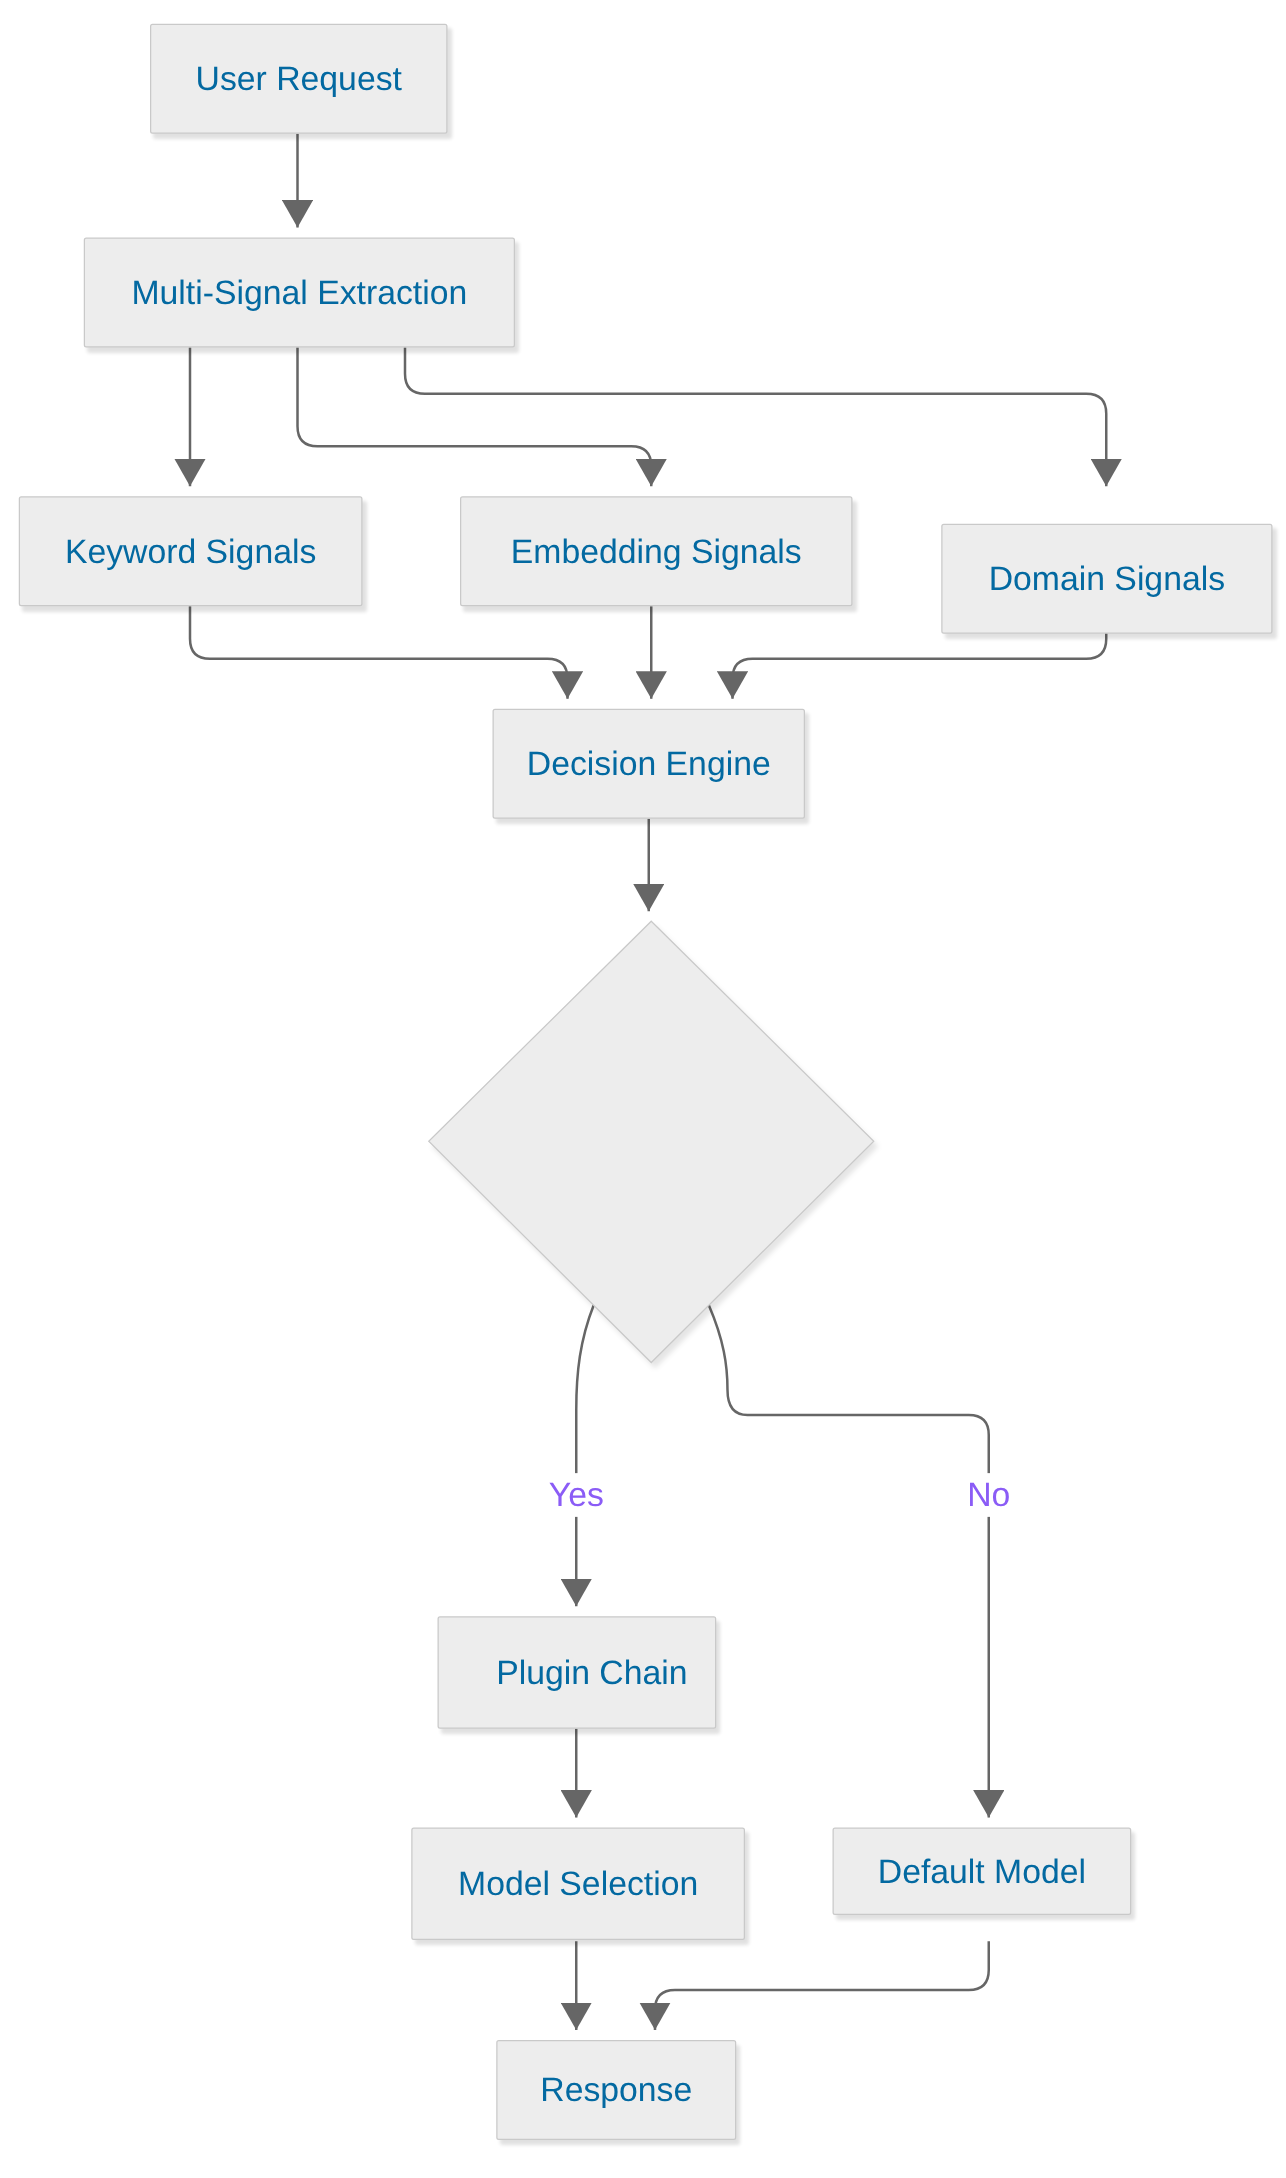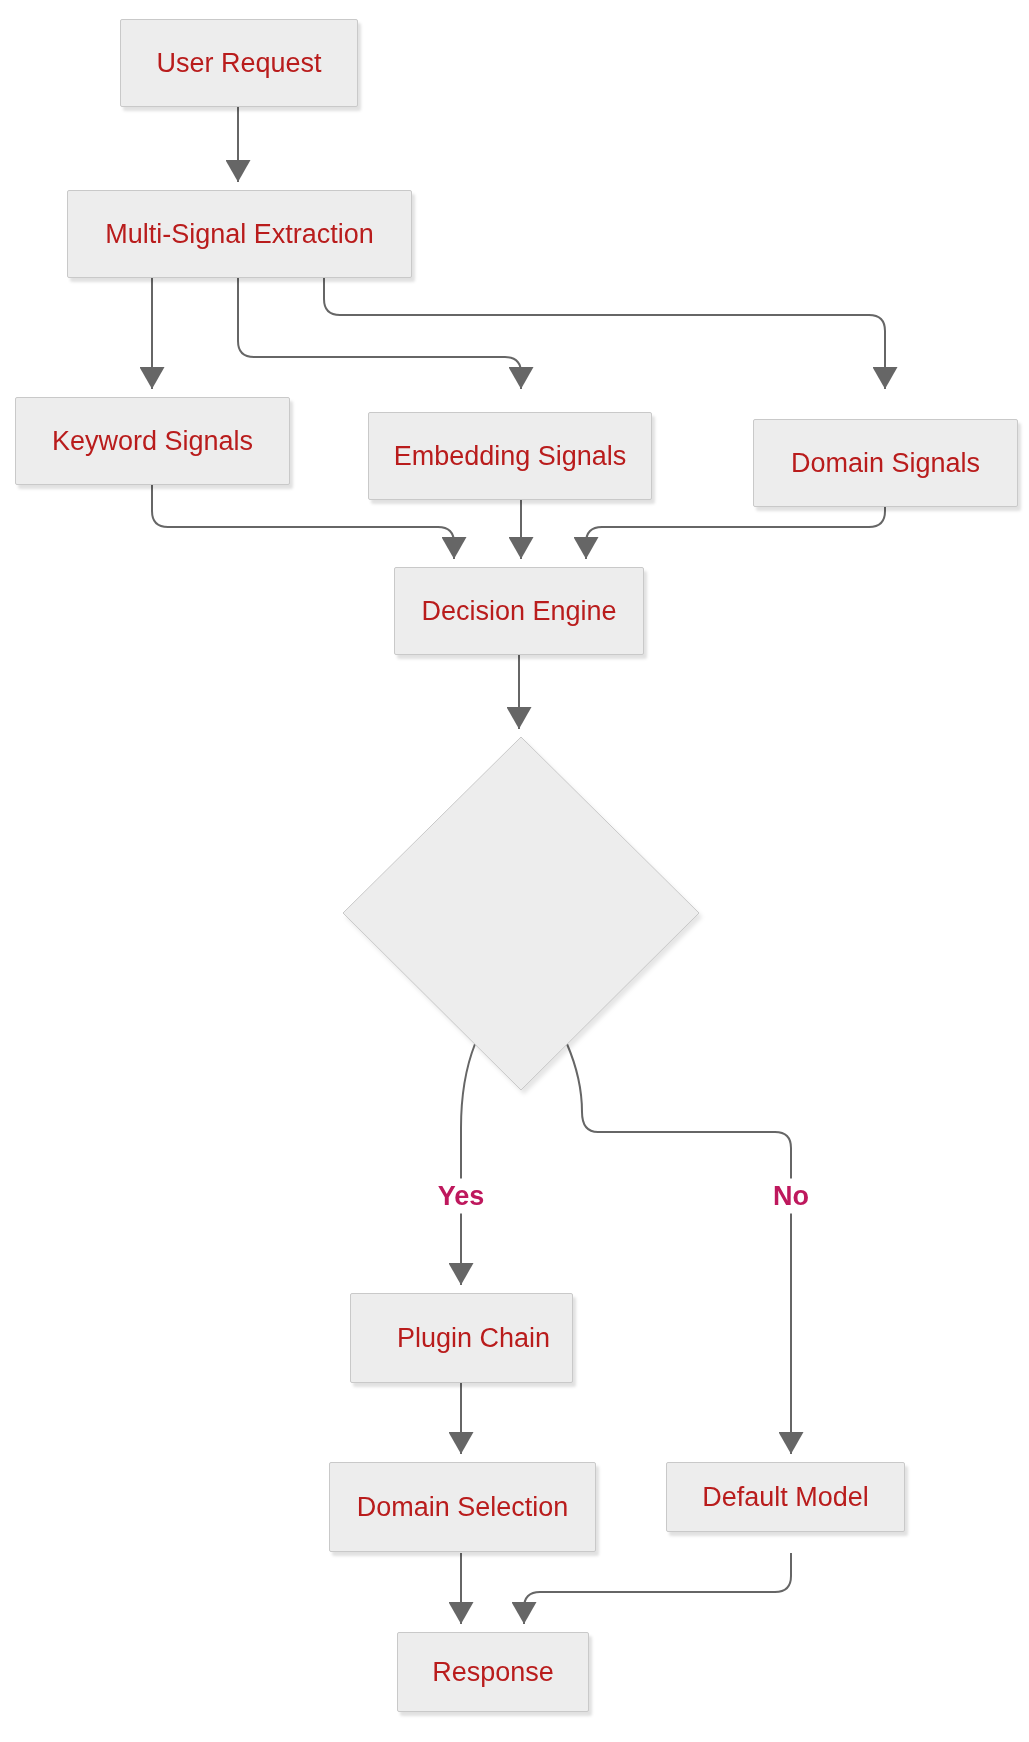--- a/index.html
+++ b/index.html
@@ -31,21 +31,21 @@
     position: absolute;
     box-sizing: border-box;
     background: #ededed;
     border: 1px solid #c9c9c9;
     border-radius: 2px;
     box-shadow: 3px 4px 3px rgba(0,0,0,0.12);
     display: flex;
     align-items: center;
     justify-content: center;
     font-size: 27px;
-    color: #b91c1c;
+    color: #0369a1;
     text-align: center;
     white-space: nowrap;
   }
   .diamond-shape {
     filter: drop-shadow(3px 4px 2px rgba(0,0,0,0.10));
   }
   .diamond-label {
     position: absolute;
     left: 361px;
     top: 880px;
@@ -57,23 +57,22 @@
     font-size: 27px;
     color: #151515;
     white-space: nowrap;
   }
   .edge-label {
     position: absolute;
     transform: translate(-50%, -50%);
     background: #ffffff;
     padding: 2px 8px;
     font-size: 27px;
-    color: #be185d;
+    color: #8b5cf6;
     white-space: nowrap;
-    font-weight: bold;
   }
 </style>
 </head>
 <body>
 
 <div class="canvas">
 
   <svg class="edges-svg" width="1029" height="1742" viewBox="0 0 1029 1742" xmlns="http://www.w3.org/2000/svg">
     <defs>
       <marker id="arrow" viewBox="0 0 22 25" markerWidth="22" markerHeight="25" markerUnits="userSpaceOnUse" refX="22" refY="12.5" orient="auto">
@@ -109,30 +108,30 @@
 
     <polygon class="diamond-shape" points="521,737 699,913 521,1090 343,913" fill="#ededed" stroke="#c9c9c9" stroke-width="1"></polygon>
   </svg>
 
   <div class="node" style="left:120px; top:19px; width:238px; height:88px;">User Request</div>
 
   <div class="node" style="left:67px; top:190px; width:345px; height:88px;">Multi-Signal Extraction</div>
 
   <div class="node" style="left:15px; top:397px; width:275px; height:88px;">Keyword Signals</div>
 
-  <div class="node" style="left:368px; top:412px; width:284px; height:88px;text-align:center;">Embedding Signals</div>
+  <div class="node" style="left:368px; top:397px; width:314px; height:88px;text-align:center;">Embedding Signals</div>
 
   <div class="node" style="left:753px; top:419px; width:265px; height:88px;">Domain Signals</div>
 
   <div class="node" style="left:394px; top:567px; width:250px; height:88px;">Decision Engine</div>
 
 
   <div class="node" style="left:350px; top:1293px; width:223px; height:90px;padding-left:24px;">Plugin Chain</div>
 
-  <div class="node" style="left:329px; top:1462px; width:267px; height:90px;">Domain Selection</div>
+  <div class="node" style="left:329px; top:1462px; width:267px; height:90px;">Model Selection</div>
 
   <div class="node" style="left:666px; top:1462px; width:239px; height:70px;">Default Model</div>
 
   <div class="node" style="left:397px; top:1632px; width:192px; height:80px;">Response</div>
 
   <div class="edge-label" style="left:461px; top:1196px;">Yes</div>
 
   <div class="edge-label" style="left:791px; top:1196px;">No</div>
 
 </div>

